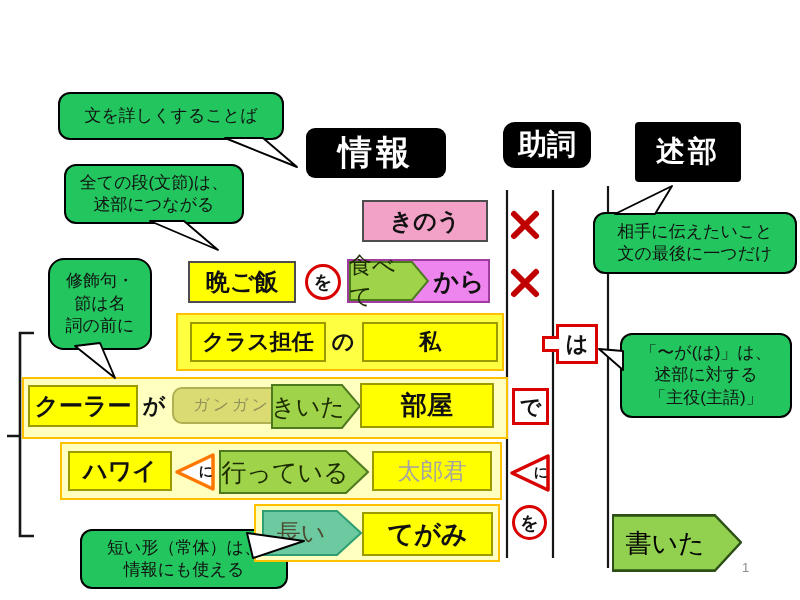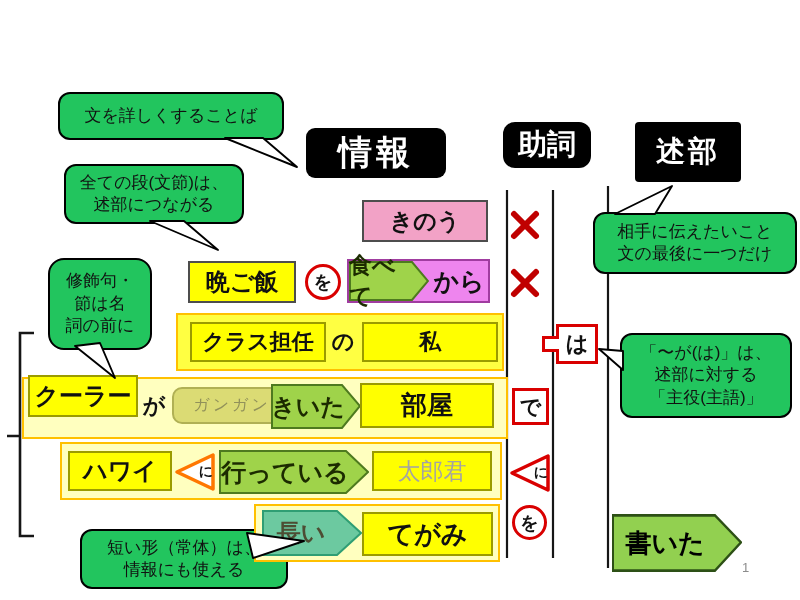--- a/index.html
+++ b/index.html
@@ -23,21 +23,21 @@
   .bubble{background:#22c55e;border:2.2px solid #000;border-radius:12px;display:flex;flex-direction:column;
     align-items:center;justify-content:center;font-size:17px;line-height:1.32;text-align:center;font-weight:500;}
   .bubble span{display:block;white-space:nowrap;}
 
   .box{border:2px solid #4d4d4d;display:flex;align-items:center;justify-content:center;font-weight:bold;}
   .ybox{background:#ffff00;border:2px solid #9b9b00;display:flex;align-items:center;justify-content:center;font-weight:bold;}
   .outer-row{border:2.5px solid #ffc000;}
 
   .arrow{position:absolute;}
   .arrow svg{position:absolute;inset:0;width:100%;height:100%;}
-  .arrow .arrow-label{position:absolute;left:0;top:0;bottom:0;display:flex;align-items:center;justify-content:center;font-weight:bold;}
+  .arrow .arrow-label{position:absolute;left:0;top:0;bottom:0;display:flex;align-items:center;justify-content:center;font-weight:normal;}
 
   .pcircle{background:#fff;border:3px solid #d90000;border-radius:50%;display:flex;align-items:center;
     justify-content:center;font-weight:bold;color:#111;}
   .psquare{background:#fff;border:3.5px solid #d90000;display:flex;align-items:center;justify-content:center;
     font-weight:bold;color:#111;}
   .tri-wrap{position:absolute;}
   .tri-wrap svg{position:absolute;inset:0;width:100%;height:100%;}
   .tri-label{position:absolute;right:3px;top:0;bottom:0;display:flex;align-items:center;font-weight:bold;font-size:14px;}
 
   .wa-main{position:absolute;background:#fff;border:3px solid #d90000;display:flex;align-items:center;
@@ -113,21 +113,21 @@
       <span class="arrow-label" style="right:14px;font-size:23px;color:#1c2b00;">食べて</span>
     </div>
     <div class="abs" style="left:429px;top:261px;width:60px;height:40px;display:flex;align-items:center;justify-content:center;font-weight:bold;font-size:25px;">から</div>
 
     <div class="abs outer-row" style="left:176px;top:313px;width:328px;height:58px;background:#ffff42;"></div>
     <div class="abs ybox" style="left:190px;top:322px;width:136px;height:40px;font-size:22px;">クラス担任</div>
     <div class="abs" style="left:328px;top:322px;width:30px;height:40px;display:flex;align-items:center;justify-content:center;font-weight:bold;font-size:22px;">の</div>
     <div class="abs ybox" style="left:362px;top:322px;width:136px;height:40px;font-size:22px;">私</div>
 
     <div class="abs outer-row" style="left:22px;top:377px;width:486px;height:62px;background:#ffffbf;"></div>
-    <div class="abs ybox" style="left:28px;top:375px;width:110px;height:42px;font-size:24px;">クーラー</div>
+    <div class="abs ybox" style="left:28px;top:385px;width:110px;height:42px;font-size:24px;">クーラー</div>
     <div class="abs" style="left:140px;top:385px;width:28px;height:42px;display:flex;align-items:center;justify-content:center;font-weight:bold;font-size:22px;">が</div>
     <div class="abs" style="left:172px;top:387px;width:120px;height:37px;background:#dbdb74;border:2px solid #b0b054;border-radius:10px;display:flex;align-items:center;justify-content:center;font-size:16px;color:#91915a;letter-spacing:3px;">ガンガン</div>
     <div class="arrow" style="left:271px;top:384px;width:90px;height:45px;">
       <svg viewBox="0 0 90 45" preserveAspectRatio="none">
           <polygon points="1,1 71,1 89,22 71,44 1,44" fill="#9fd34a" stroke="#4e7a1f" stroke-width="2"></polygon>
         </svg>
       <span class="arrow-label" style="right:16px;font-size:24px;color:#1c2b00;">きいた</span>
     </div>
     <div class="abs ybox" style="left:360px;top:383px;width:134px;height:45px;font-size:26px;">部屋</div>
 

